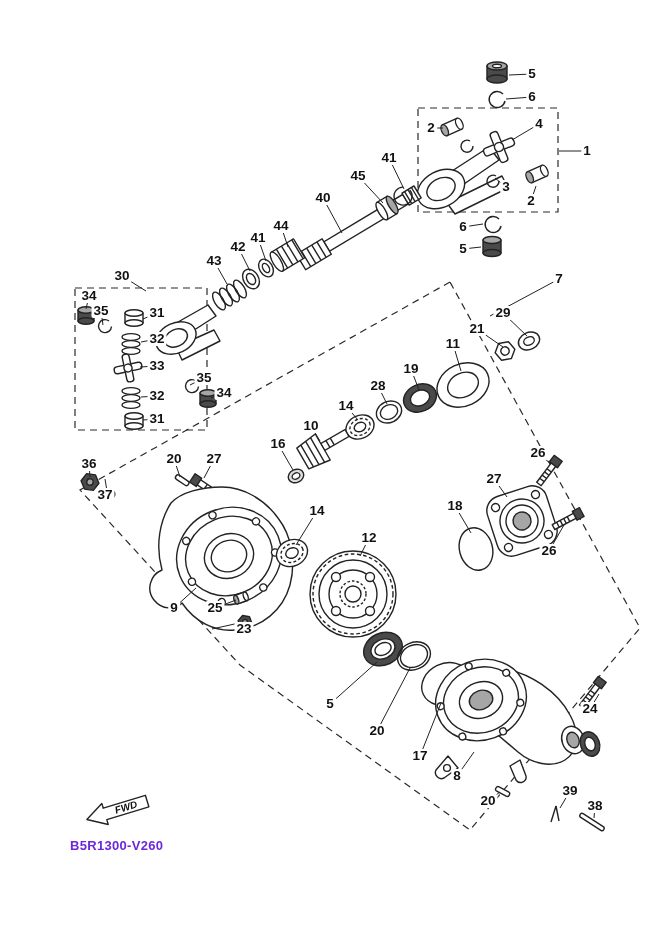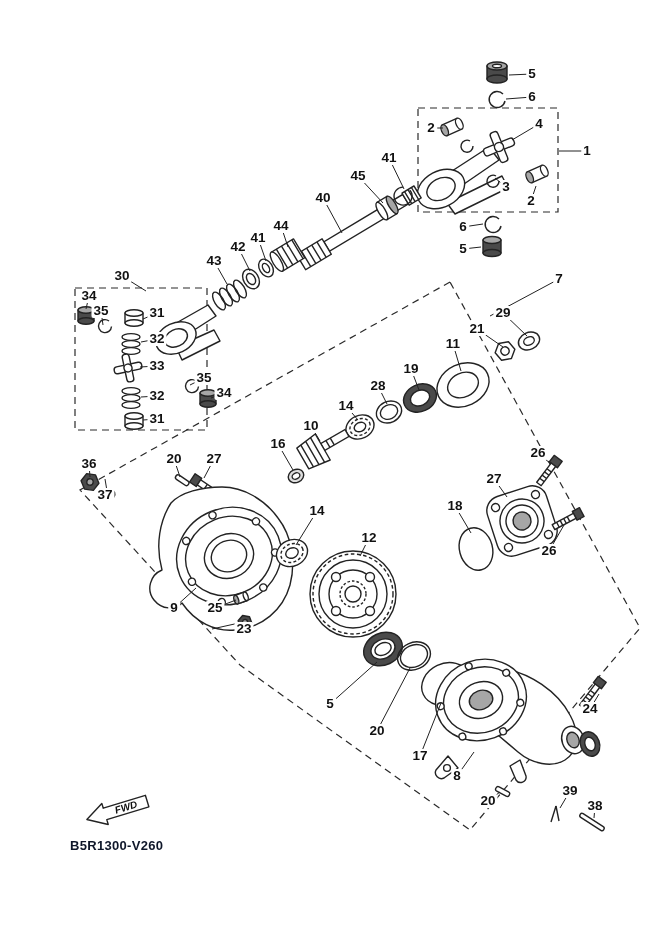--- a/index.html
+++ b/index.html
@@ -12,21 +12,21 @@
   .callout{position:absolute;transform:translate(-50%,-50%);
            font:700 13.5px "Liberation Sans",sans-serif;color:#111;
            background:#fff;padding:0 2px;border-radius:2px;line-height:1.05;}
   .p{fill:#fff;stroke:#232323;stroke-width:1.4;stroke-linejoin:round;}
   .ln{fill:none;stroke:#232323;stroke-width:1.4;}
   .dk{fill:#4a4a4a;}
   .md{fill:#a6a6a6;}
   .lt{fill:#dddddd;}
   .dashed{fill:none;stroke:#2a2a2a;stroke-width:1.2;stroke-dasharray:7,5;}
   .code-text{position:absolute;left:70px;top:838px;
-             font:600 13px "Liberation Sans",sans-serif;color:#0f172a;letter-spacing:.3px;}
+             font:600 13px "Liberation Sans",sans-serif;color:#6d28d9;letter-spacing:.3px;}
   .fwdtxt{font:italic 700 10px "Liberation Sans",sans-serif;fill:#111;}
 </style>
 </head>
 <body>
 
 <div class="stage">
 
   <svg width="661" height="935" viewBox="0 0 661 935">
 
     <polygon class="dashed" points="450,282 80,490 240,665 470,830 640,628"></polygon>

